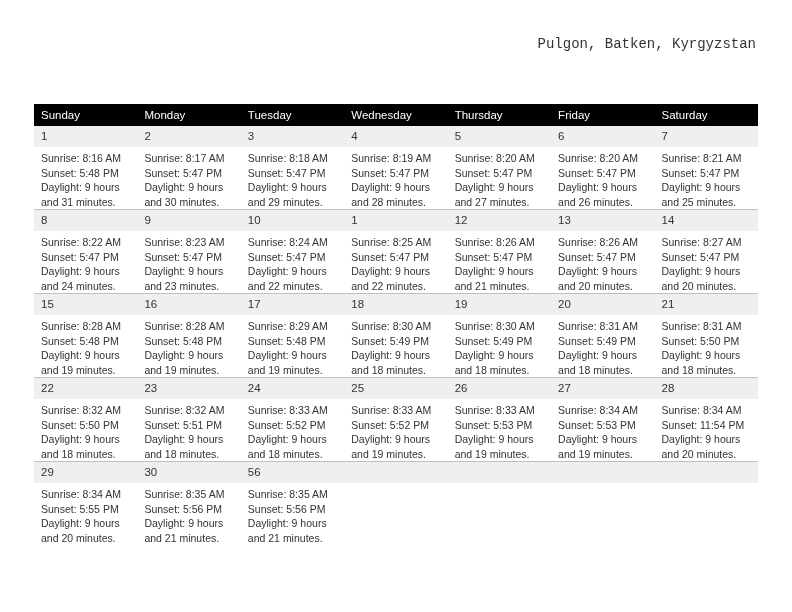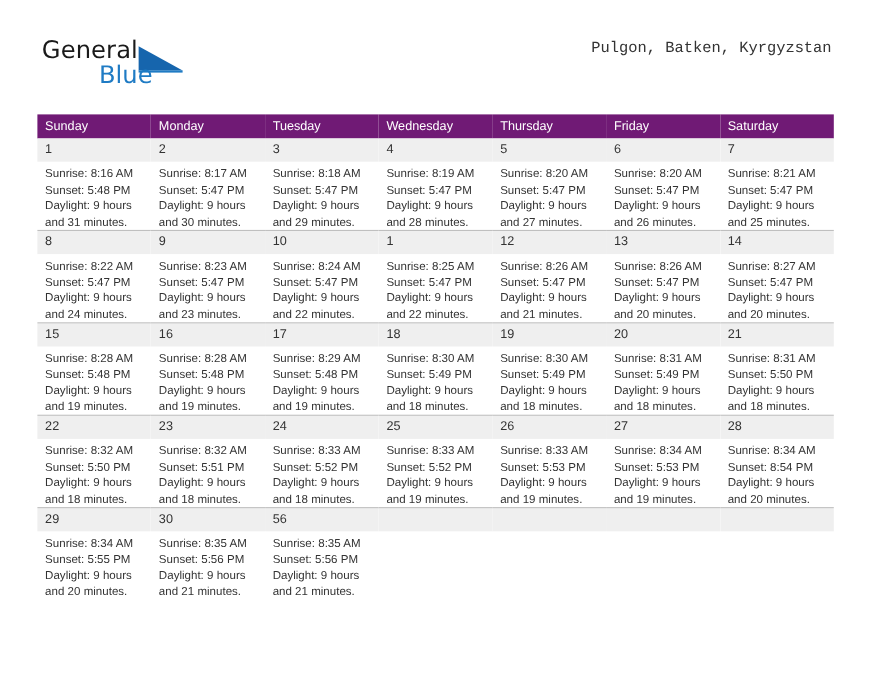--- a/index.html
+++ b/index.html
@@ -100,21 +100,21 @@
   
   .calendar {
     position: absolute;
     left: 34px;
     top: 104px;
     width: 724px;
     border-collapse: collapse;
     table-layout: fixed;
   }
   .calendar th {
-    background: #701a75;
+    background: #000000;
     color: #ffffff;
     font-size: 11.5px;
     font-weight: normal;
     text-align: left;
     padding: 5px 0 5px 7px;
     height: 12px;
     border: none;
     font-family: "Liberation Sans", sans-serif;
   }
   .calendar td {
@@ -154,26 +154,20 @@
     font-family: "Liberation Sans", sans-serif;
   }
 </style>
 </head>
 <body>
 
 <div class="page">
 
   <div class="header">
 
-    <div class="brand">
-      <span class="brand-general">General</span>
-      <span class="brand-triangle"></span>
-      <span class="brand-underline"></span>
-      <span class="brand-blue">Blue</span>
-    </div>
 
     <div class="titles">
       <div class="cal-subtitle">Pulgon, Batken, Kyrgyzstan</div>
     </div>
 
   </div>
 
   <table class="calendar">
     <thead>
       <tr>
@@ -434,21 +428,21 @@
               <div class="cell-line">Sunrise: 8:34 AM</div>
               <div class="cell-line">Sunset: 5:53 PM</div>
               <div class="cell-line">Daylight: 9 hours</div>
               <div class="cell-line">and 19 minutes.</div>
             </div>
           </td>
           <td>
             <div class="daynum">28</div>
             <div class="cell-body">
               <div class="cell-line">Sunrise: 8:34 AM</div>
-              <div class="cell-line">Sunset: 8:54 PM</div>
+              <div class="cell-line">Sunset: 11:54 PM</div>
               <div class="cell-line">Daylight: 9 hours</div>
               <div class="cell-line">and 20 minutes.</div>
             </div>
           </td>
         </tr>
         <tr class="week-row">
           <td>
             <div class="daynum">29</div>
             <div class="cell-body">
               <div class="cell-line">Sunrise: 8:34 AM</div>

